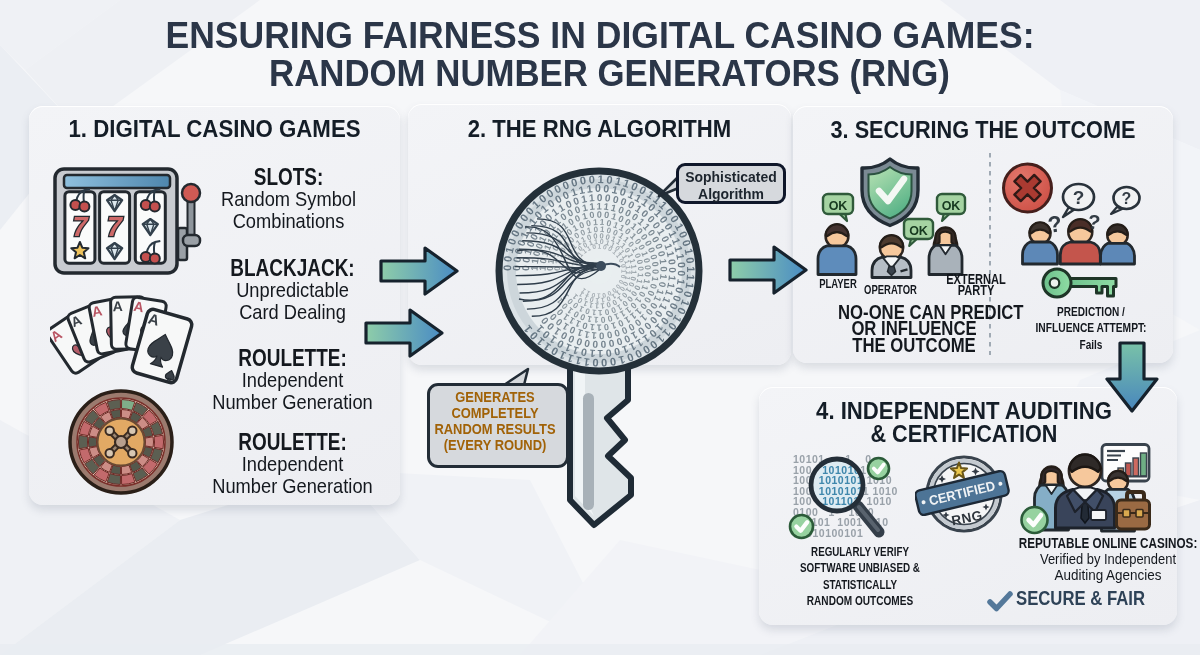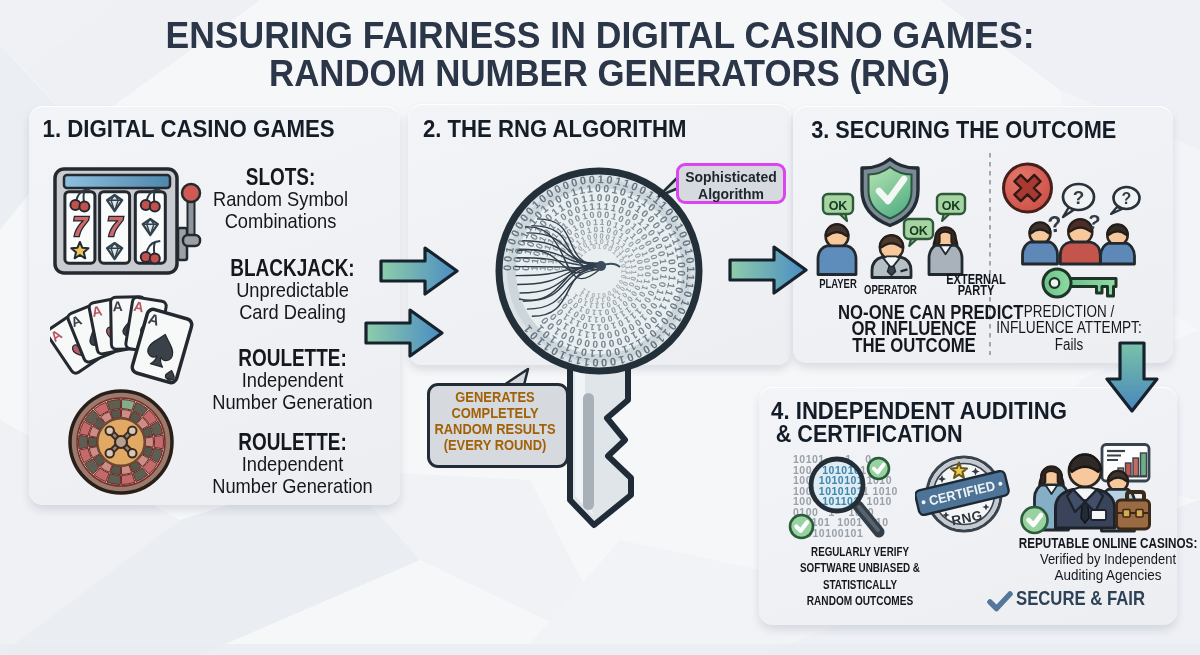--- a/index.html
+++ b/index.html
@@ -2,21 +2,21 @@
 <html><head>
 <meta charset="utf-8">
 <style>
   html,body{margin:0;padding:0;}
   #stage{position:relative;width:1200px;height:655px;overflow:hidden;
     background:#f6f7f9;font-family:"Liberation Sans",sans-serif;}
   .abs{position:absolute;}
   .panel{position:absolute;background:linear-gradient(160deg,#f3f4f7,#edeef2);
     border-radius:14px;box-shadow:0 5px 9px rgba(90,100,120,.18), inset 0 1px 0 #fff;}
   .ln{display:block;white-space:nowrap;transform:scaleX(var(--sx,0.87));transform-origin:50% 50%;}
-  .ptitle{position:absolute;font-weight:bold;color:#141d27;text-align:left;font-size:24px;line-height:24px;}
+  .ptitle{position:absolute;font-weight:bold;color:#141d27;text-align:center;font-size:24px;line-height:24px;}
   .btxt{position:absolute;text-align:center;color:#14181e;}
 </style>
 </head>
 <body>
 <div id="stage">
 
   <svg class="abs" width="1200" height="655" style="left:0;top:0">
     <rect width="1200" height="655" fill="#f6f7f9"></rect>
     <polygon points="0,0 120,0 25,70 0,45" fill="#eff1f5"></polygon>
     <polygon points="120,0 260,0 80,130 25,70" fill="#eef0f4"></polygon>
@@ -173,21 +173,21 @@
       <circle cx="43.7" cy="65.3" r="4.2" fill="#d8c7b2" stroke="#3a2b22" stroke-width="2"></circle>
       <line x1="55" y1="54" x2="43.7" y2="42.7" stroke="#3a2b22" stroke-width="6.5"></line>
       <line x1="55" y1="54" x2="43.7" y2="42.7" stroke="#9c8672" stroke-width="2.5"></line>
       <circle cx="43.7" cy="42.7" r="4.2" fill="#d8c7b2" stroke="#3a2b22" stroke-width="2"></circle>
       <line x1="55" y1="54" x2="66.3" y2="42.7" stroke="#3a2b22" stroke-width="6.5"></line>
       <line x1="55" y1="54" x2="66.3" y2="42.7" stroke="#9c8672" stroke-width="2.5"></line>
       <circle cx="66.3" cy="42.7" r="4.2" fill="#d8c7b2" stroke="#3a2b22" stroke-width="2"></circle>
       <circle cx="55" cy="54" r="6" fill="#b9a08e" stroke="#3a2b22" stroke-width="2.2"></circle>
     </svg>
 
-  <div class="btxt" style="left:188px;top:166px;width:185px;font-size:21px;line-height:21.8px;">
+  <div class="btxt" style="left:196px;top:166px;width:185px;font-size:21px;line-height:21.8px;">
     <span class="ln" style="font-weight:bold;font-size:24px;--sx:0.79;">SLOTS:</span>
     <span class="ln">Random Symbol</span>
       <span class="ln">Combinations</span>
     </div>
   <div class="btxt" style="left:200px;top:257px;width:185px;font-size:21px;line-height:21.8px;">
     <span class="ln" style="font-weight:bold;font-size:24px;--sx:0.79;">BLACKJACK:</span>
     <span class="ln">Unpredictable</span>
       <span class="ln">Card Dealing</span>
     </div>
   <div class="btxt" style="left:200px;top:347px;width:185px;font-size:21px;line-height:21.8px;">
@@ -284,21 +284,21 @@
           <stop offset="0" stop-color="#79c2a8"></stop>
           <stop offset="1" stop-color="#4886bd"></stop>
         </linearGradient>
       </defs>
 <polygon points="15,2 39,2 39,38 52,38 27,70 2,38 15,38" fill="url(#gar4)" stroke="#16222d" stroke-width="3.2" stroke-linejoin="round"></polygon>
     </svg>
 
   <svg class="abs" width="30" height="32" style="left:655px;top:168px;">
     <polygon points="26,6 4,28 26,19" fill="#d6d9dd" stroke="#222c36" stroke-width="2.5" stroke-linejoin="round"></polygon>
   </svg>
-  <div class="abs" style="left:676px;top:163px;width:110px;height:41px;background:#d6d9dd;border:3px solid #d946ef;border-radius:9px;
+  <div class="abs" style="left:676px;top:163px;width:110px;height:41px;background:#d6d9dd;border:3px solid #0f172a;border-radius:9px;
     font-size:15.5px;font-weight:bold;color:#1c242d;text-align:center;line-height:16.5px;padding-top:3px;box-sizing:border-box;">
     <span class="ln" style="--sx:0.9;">Sophisticated</span>
       <span class="ln" style="--sx:0.9;">Algorithm</span>
     </div>
   <svg class="abs" width="36" height="20" style="left:500px;top:367px;">
     <polygon points="4,18 28,2 24,18" fill="#d6d9dd" stroke="#222c36" stroke-width="2.5" stroke-linejoin="round"></polygon>
   </svg>
   <div class="abs" style="left:427px;top:383px;width:136px;height:79px;background:#d6d9dd;border:3px solid #222c36;border-radius:11px;"></div>
   <div class="btxt" style="left:415px;top:389px;width:160px;font-size:15.3px;font-weight:bold;color:#a16207;line-height:16px;">
     <span class="ln" style="--sx:0.845;">GENERATES</span>
@@ -382,21 +382,21 @@
 <path d="M72,123.5 L121,123.5 L121,131.5 L118.5,131.5 L118.5,141 L112.5,141 L112.5,131.5 L107,131.5 L107,138 L101.5,138 L101.5,131.5 L72,131.5 Z" fill="url(#gkey)" stroke="#1e3527" stroke-width="3" stroke-linejoin="round"></path>
 <circle cx="62" cy="128" r="14" fill="url(#gkey)" stroke="#1e3527" stroke-width="3"></circle>
 <circle cx="59.5" cy="128" r="4.8" fill="#edf3ee" stroke="#1e3527" stroke-width="2.2"></circle>
     </svg>
 
   <div class="btxt" style="left:823px;top:304px;width:182px;font-size:20px;font-weight:bold;line-height:16.3px;">
     <span class="ln" style="--sx:0.835;">NO-ONE CAN PREDICT</span>
       <span class="ln" style="--sx:0.835;">OR INFLUENCE</span>
       <span class="ln" style="--sx:0.835;">THE OUTCOME</span>
     </div>
-  <div class="btxt" style="left:978px;top:304px;width:182px;font-size:16px;font-weight:normal;line-height:16.3px;">
+  <div class="btxt" style="left:1000px;top:304px;width:182px;font-size:12px;font-weight:bold;line-height:16.3px;">
     <span class="ln" style="--sx:0.84;">PREDICTION /</span>
       <span class="ln" style="--sx:0.854;">INFLUENCE ATTEMPT:</span>
       <span class="ln" style="--sx:0.84;">Fails</span>
     </div>
   <div class="btxt" style="left:803px;top:277px;width:70px;font-size:12px;font-weight:bold;">
       <span class="ln" style="--sx:0.79;">PLAYER</span>
     </div>
   <div class="btxt" style="left:843px;top:283px;width:95px;font-size:12px;font-weight:bold;">
       <span class="ln" style="--sx:0.79;">OPERATOR</span>
     </div>

